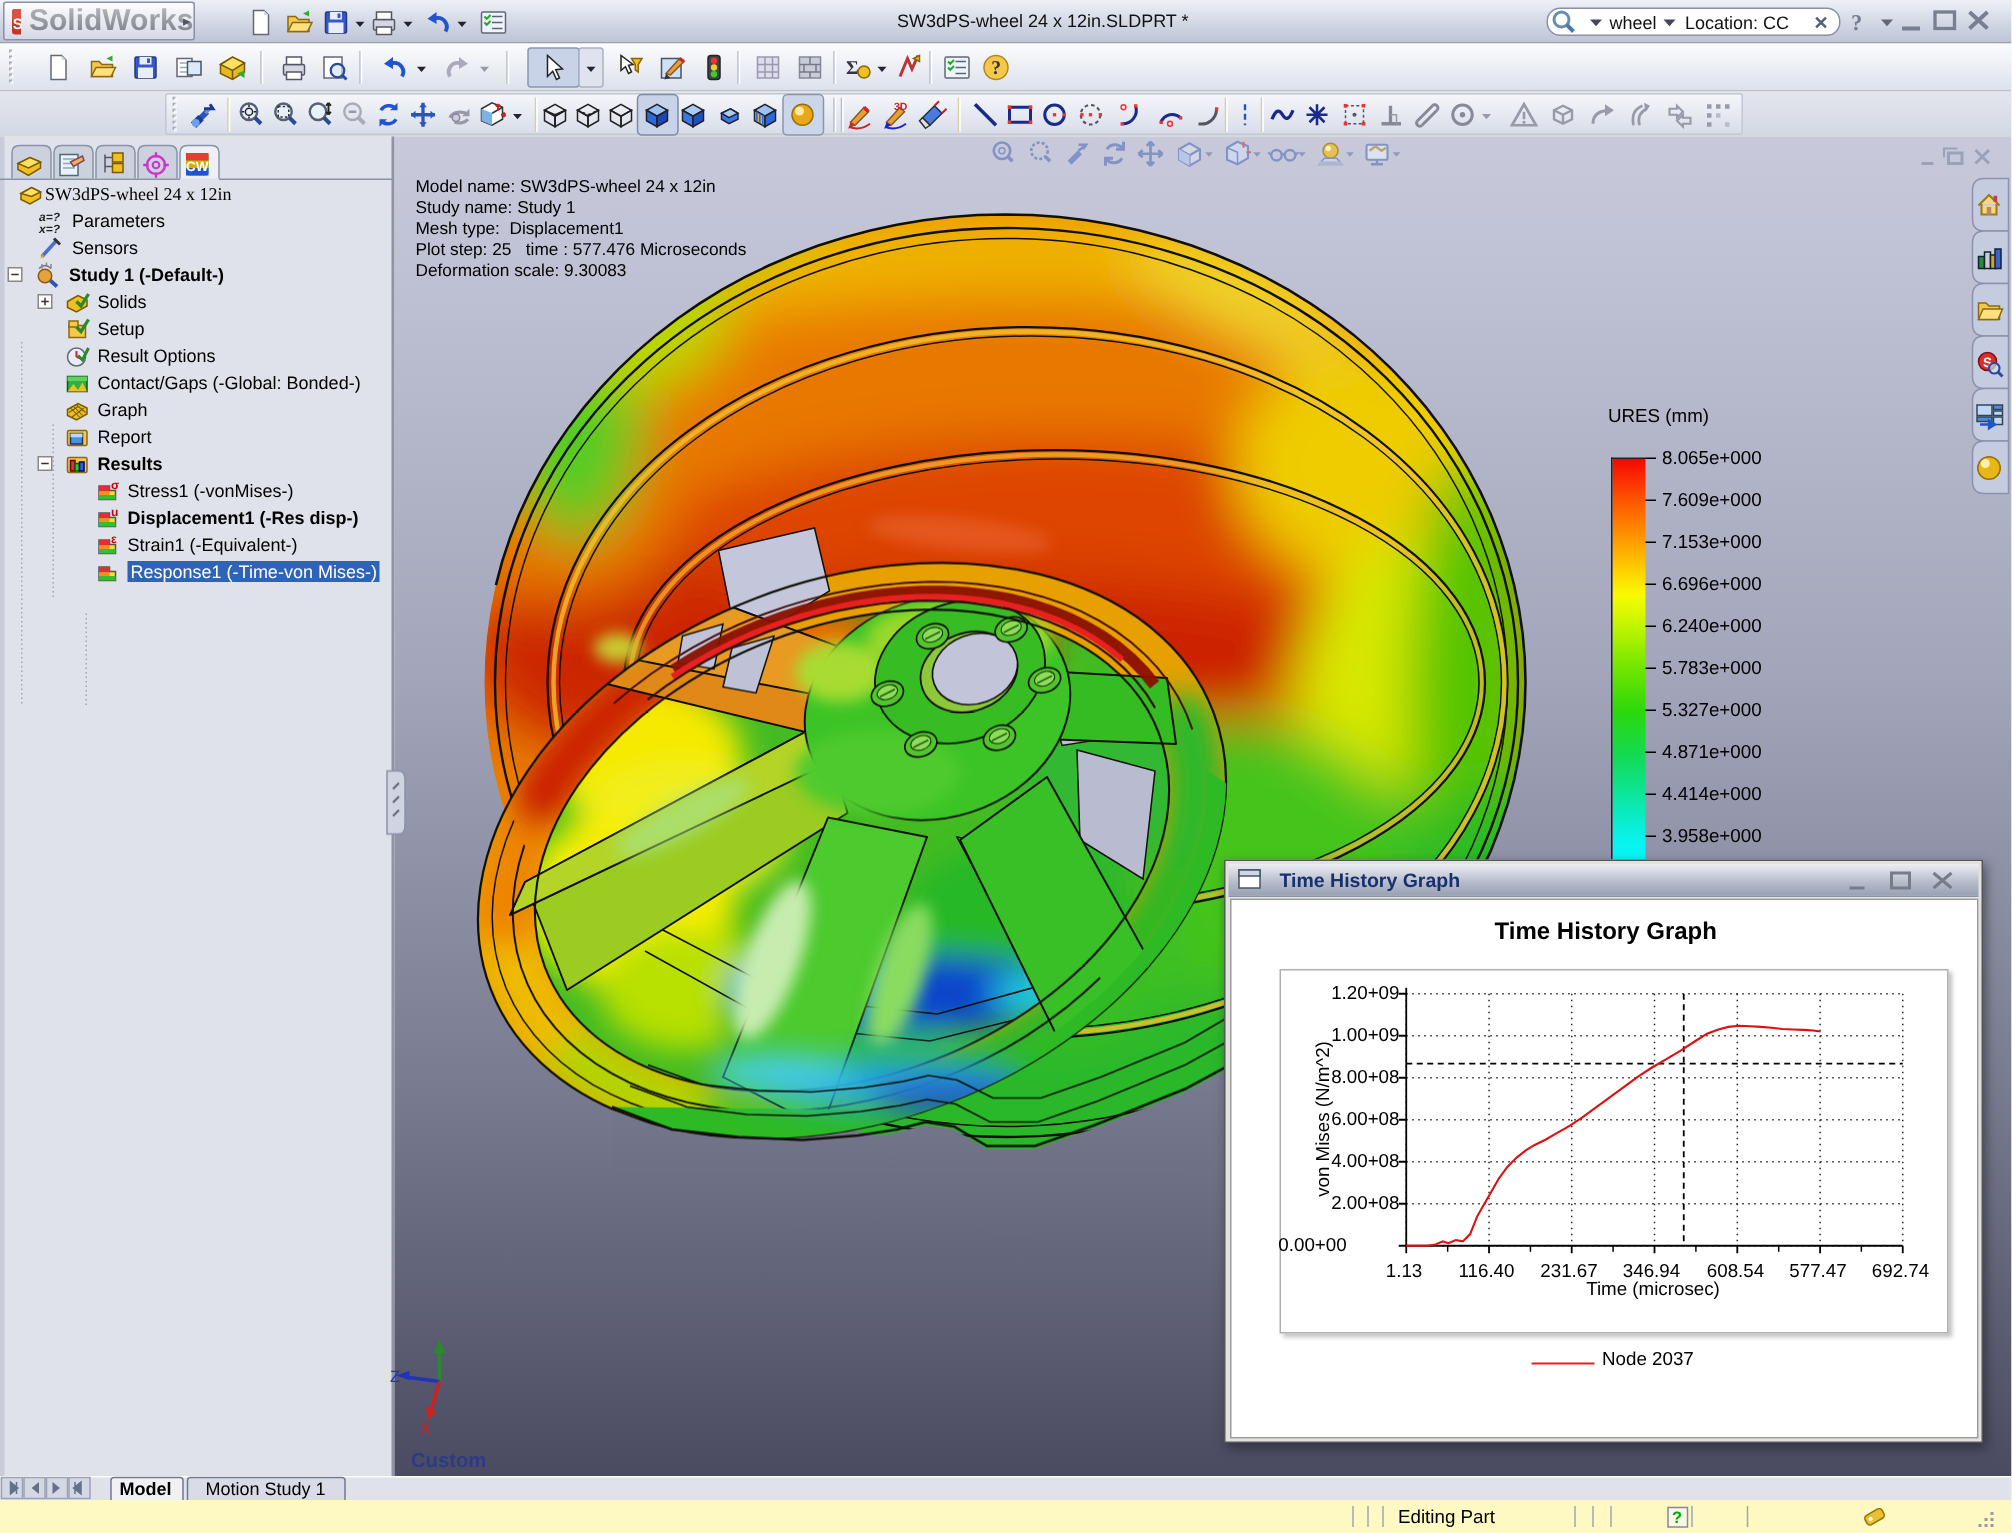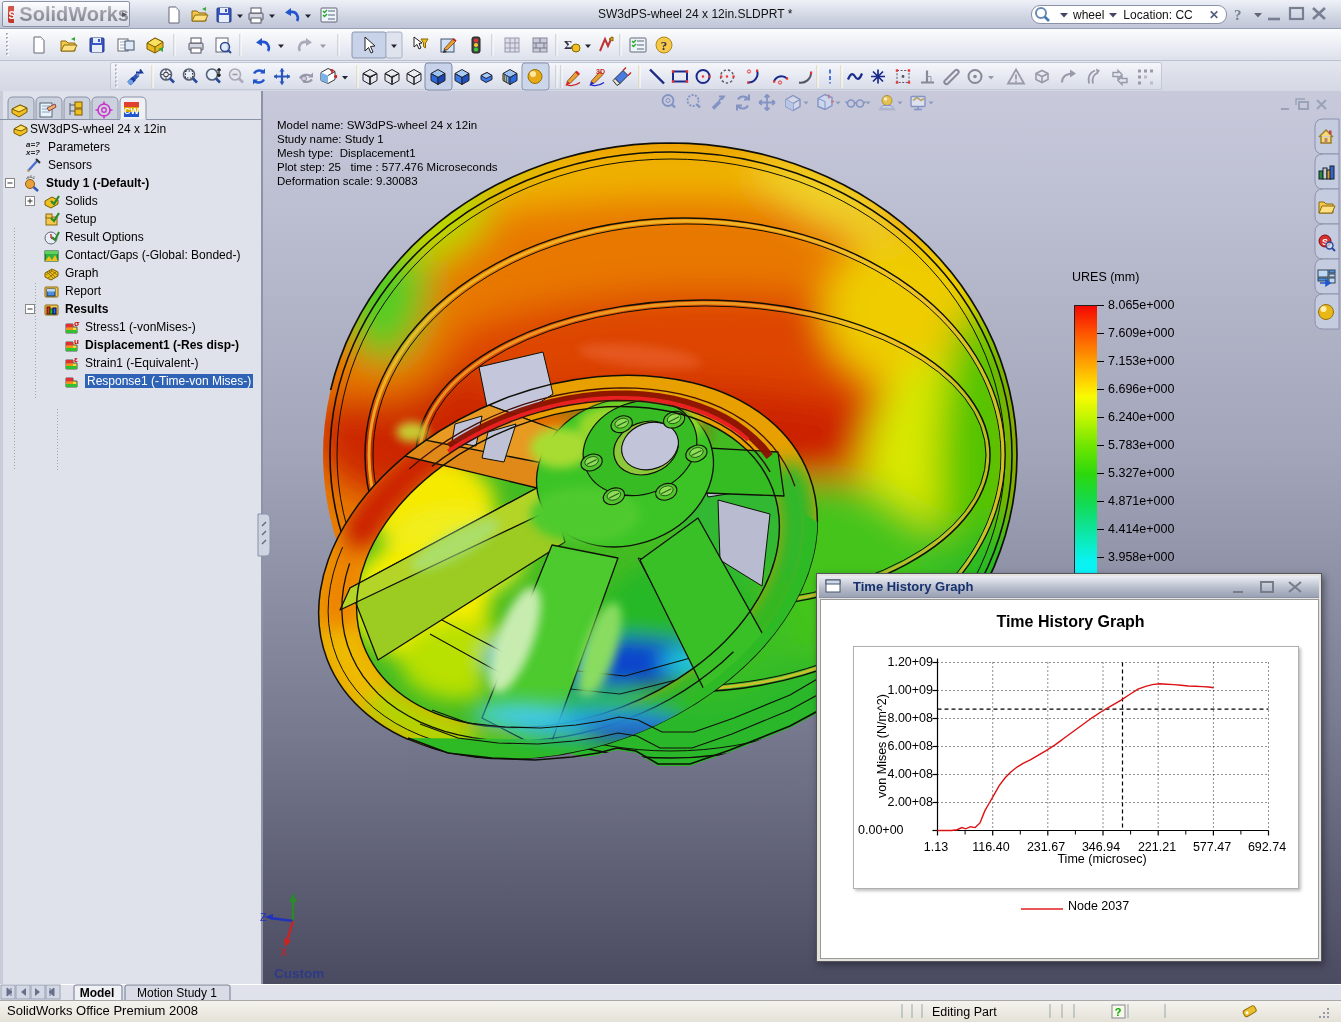--- a/index.html
+++ b/index.html
@@ -982,37 +982,37 @@
           <line x1="84.5" y1="63.1" x2="415.5" y2="63.1" stroke="#000" stroke-width="1.2" stroke-dasharray="4 3"></line>
           <line x1="269.5" y1="16.5" x2="269.5" y2="184.5" stroke="#000" stroke-width="1.2" stroke-dasharray="4 3"></line>
           <polyline points="84.4,184.5 98.3,184.5 104.1,183.7 108.8,181.6 112.7,182.8 117.5,180.7 122.2,181.6 127.0,176.9 131.8,164.9 136.6,156.5 141.4,148.1 146.2,139.7 151.9,132.0 158.1,125.7 164.4,120.8 170.1,117.3 177.3,113.8 184.5,109.6 193.1,104.7 201.7,99.1 210.3,92.8 219.9,85.8 229.5,78.8 239.0,71.8 248.6,65.5 258.2,59.9 267.7,54.3 277.3,48.0 285.0,43.1 292.6,40.3 299.3,38.6 306.5,37.8 313.7,38.2 320.9,38.6 328.1,39.2 335.2,40.0 342.4,40.3 349.6,40.6 355.8,41.0 360.6,41.7" fill="none" stroke="#dd1111" stroke-width="1.4"></polyline>
         </svg>
 <div class="glab" style="left:28px;top:55px;width:84px;text-align:right">1.20+09</div>
 <div class="glab" style="left:28px;top:83px;width:84px;text-align:right">1.00+09</div>
 <div class="glab" style="left:28px;top:111px;width:84px;text-align:right">8.00+08</div>
 <div class="glab" style="left:28px;top:139px;width:84px;text-align:right">6.00+08</div>
 <div class="glab" style="left:28px;top:167px;width:84px;text-align:right">4.00+08</div>
 <div class="glab" style="left:28px;top:195px;width:84px;text-align:right">2.00+08</div>
-<div class="glab" style="left:37px;top:223px;width:84px;text-align:left">0.00+00</div>
+<div class="glab" style="left:12px;top:223px;width:84px;text-align:center">0.00+00</div>
 <div class="glab" style="left:85px;top:240px;width:60px;text-align:center">1.13</div>
 <div class="glab" style="left:140px;top:240px;width:60px;text-align:center">116.40</div>
 <div class="glab" style="left:195px;top:240px;width:60px;text-align:center">231.67</div>
 <div class="glab" style="left:250px;top:240px;width:60px;text-align:center">346.94</div>
-<div class="glab" style="left:306px;top:240px;width:60px;text-align:center">221.21</div>
+<div class="glab" style="left:306px;top:240px;width:60px;text-align:center">608.54</div>
 <div class="glab" style="left:361px;top:240px;width:60px;text-align:center">577.47</div>
 <div class="glab" style="left:416px;top:240px;width:60px;text-align:center">692.74</div>
 <div class="glab" style="left:231px;top:252px;width:100px;text-align:center">Time (microsec)</div>
 <div class="glab" style="left:-39px;top:139px;width:200px;text-align:center;transform:rotate(-90deg);transform-origin:center">von Mises (N/m^2)</div>
 <svg class="abs" style="left:198px;top:304px" width="44" height="10">
           <line x1="2" y1="5" x2="48" y2="5" stroke="#e02020" stroke-width="1.4"></line>
         </svg>
 <div class="glab" style="left:247px;top:299px">Node 2037</div>
 </div>
 </div>
-<div class="abs trow" style="left:30px;top:122px;font-size:12px;line-height:14px;">SW3dPS-wheel 24 x 12in</div>
+<div class="abs trow" style="left:30px;top:122px;font-size:12px;line-height:14px;font-family:Liberation Serif, serif;">SW3dPS-wheel 24 x 12in</div>
     <div class="abs trow" style="left:48px;top:140px;font-size:12px;line-height:14px;">Parameters</div>
     <div class="abs trow" style="left:48px;top:158px;font-size:12px;line-height:14px;">Sensors</div>
     <div class="abs trow" style="left:46px;top:176px;font-size:12px;line-height:14px;font-weight:bold;">Study 1 (-Default-)</div>
     <div class="abs trow" style="left:65px;top:194px;font-size:12px;line-height:14px;">Solids</div>
     <div class="abs trow" style="left:65px;top:212px;font-size:12px;line-height:14px;">Setup</div>
     <div class="abs trow" style="left:65px;top:230px;font-size:12px;line-height:14px;">Result Options</div>
     <div class="abs trow" style="left:65px;top:248px;font-size:12px;line-height:14px;">Contact/Gaps (-Global: Bonded-)</div>
     <div class="abs trow" style="left:65px;top:266px;font-size:12px;line-height:14px;">Graph</div>
     <div class="abs trow" style="left:65px;top:284px;font-size:12px;line-height:14px;">Report</div>
     <div class="abs trow" style="left:65px;top:302px;font-size:12px;line-height:14px;font-weight:bold;">Results</div>
@@ -1030,21 +1030,20 @@
 <path d="M11 4 v8 M12 8 l-5 -4 v8 Z" stroke="#66708a" fill="#66708a"></path>
 <path d="M26 4 l-5 4 5 4 Z" fill="#66708a"></path>
 <path d="M35 4 l5 4 -5 4 Z" fill="#66708a"></path>
 <path d="M50 4 v8 M49 8 l5 -4 v8 Z" stroke="#66708a" fill="#66708a"></path>
 <path d="M74 16 L74 3 Q74 1 76 1 L120 1 Q122 1 122 3 L122 16" fill="#f0f1f5" stroke="#717a90"></path>
 <path d="M125 16 L125 3 Q125 1 127 1 L228 1 Q230 1 230 3 L230 16" fill="#d9dce6" stroke="#717a90"></path>
 <text x="97" y="12.5" font-size="12" font-weight="bold" fill="#000" text-anchor="middle" font-family="Liberation Sans">Model</text>
 <text x="177" y="12.5" font-size="12" fill="#000" text-anchor="middle" font-family="Liberation Sans">Motion Study 1</text>
 </g>
     </svg>
-<div class="abs" id="statusbar">SolidWorks Office Premium 2008</div>
     <svg class="abs" style="left:890px;top:1000px" width="451" height="22">
 <g stroke="#9aa" stroke-width="1">
         <line x1="12" y1="4" x2="12" y2="18"></line>
         <line x1="22" y1="4" x2="22" y2="18"></line>
         <line x1="32" y1="4" x2="32" y2="18"></line>
         <line x1="160" y1="4" x2="160" y2="18"></line>
         <line x1="172" y1="4" x2="172" y2="18"></line>
         <line x1="184" y1="4" x2="184" y2="18"></line>
         <line x1="238" y1="4" x2="238" y2="18"></line>
         <line x1="275" y1="4" x2="275" y2="18"></line>

